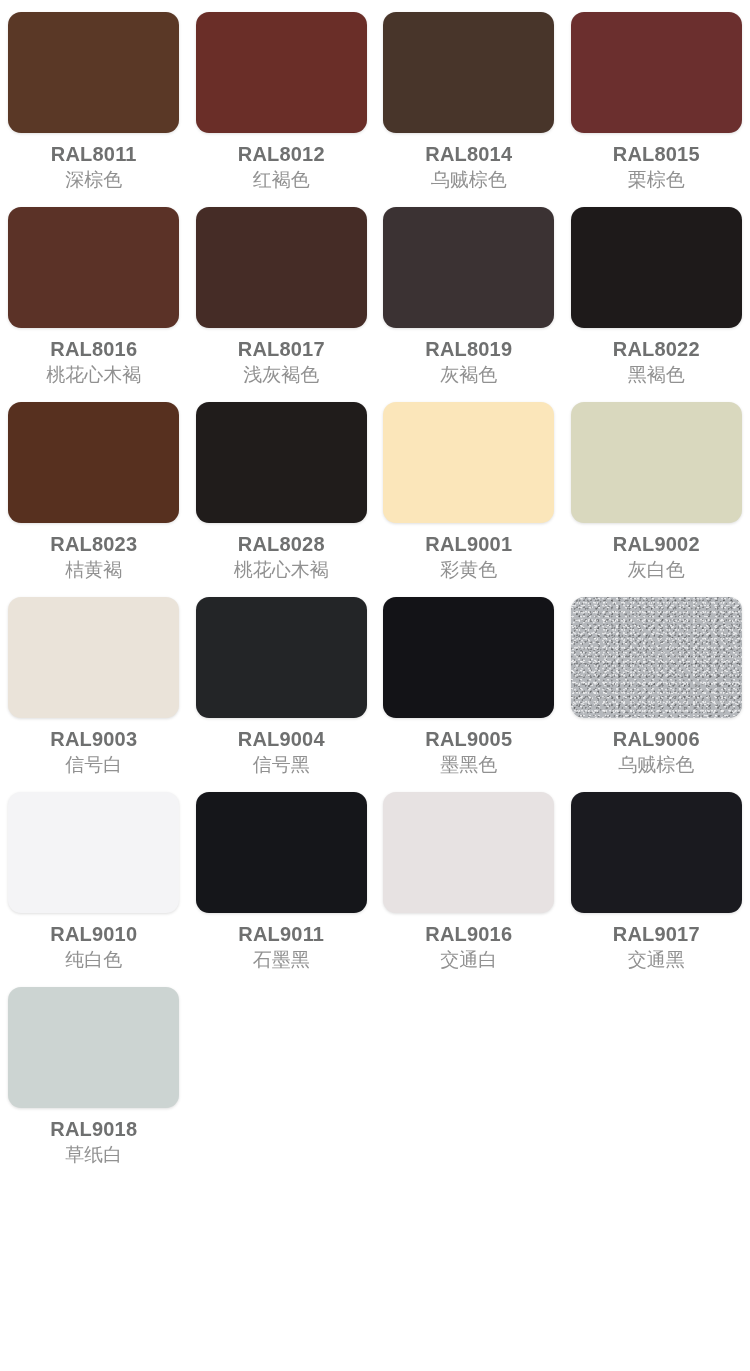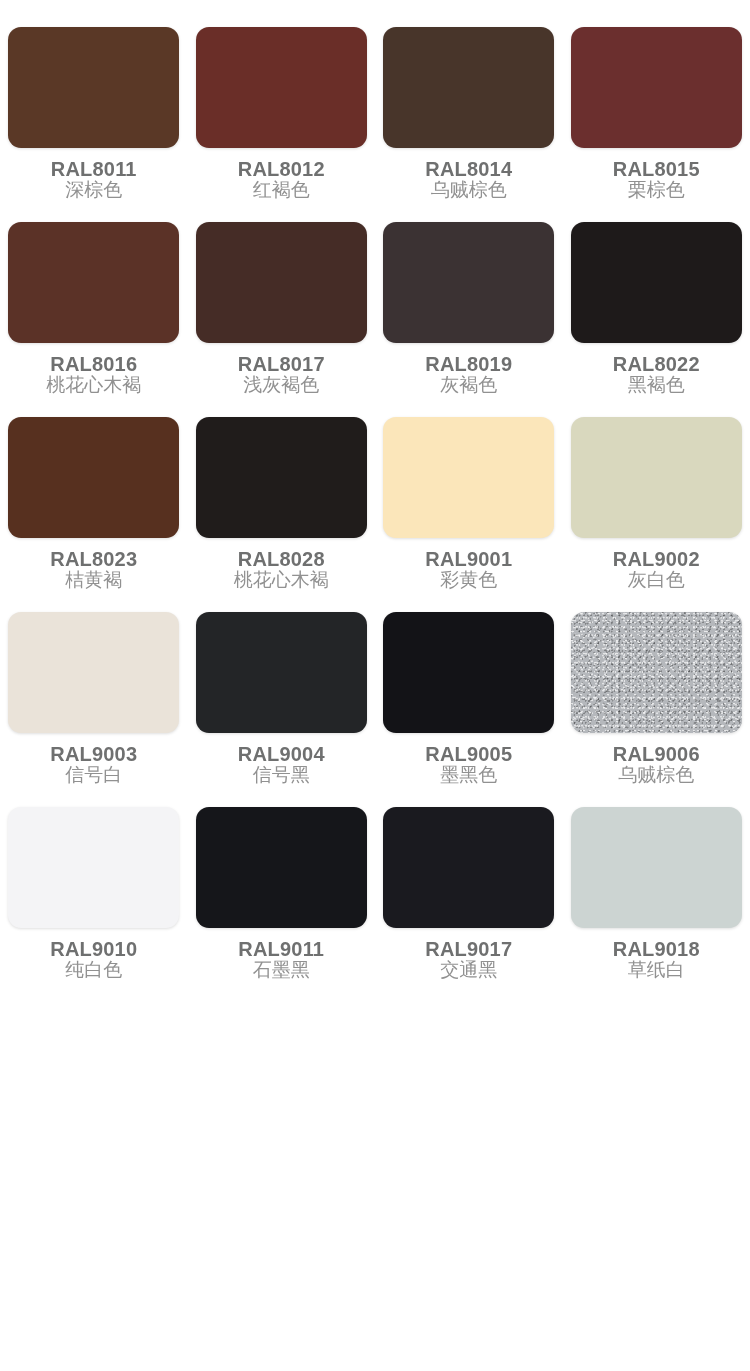--- a/index.html
+++ b/index.html
@@ -10,21 +10,21 @@
   body {
     width: 750px;
     height: 1371px;
     font-family: "Liberation Sans", "DejaVu Sans", sans-serif;
     -webkit-font-smoothing: antialiased;
     overflow: hidden;
   }
 
   #swatch-grid {
     width: 750px;
-    padding-top: 27px;
+    padding-top: 12px;
     box-sizing: border-box;
     display: grid;
     grid-template-columns: repeat(4, 187.5px);
     grid-auto-rows: 195px;
     justify-items: center;
   }
 
   .swatch-cell {
     width: 187.5px;
     display: flex;
@@ -71,20 +71,21 @@
     margin-top: 10px;
     font-size: 20px;
     font-weight: bold;
     color: #6f7070;
     letter-spacing: 0.2px;
     line-height: 1.1;
     text-align: center;
   }
 
   .chip-name {
+    margin-top: 5px;
     font-size: 19px;
     font-weight: normal;
     color: #919191;
     line-height: 1.1;
     text-align: center;
   }
 </style>
 </head>
 <body>
 
@@ -173,20 +174,25 @@
       <div class="chip" style="background-color: rgb(244, 244, 246);"></div>
       <div class="chip-code">RAL9010</div>
       <div class="chip-name">纯白色</div>
     </div>
     <div class="swatch-cell">
       <div class="chip" style="background-color: rgb(21, 22, 26);"></div>
       <div class="chip-code">RAL9011</div>
       <div class="chip-name">石墨黑</div>
     </div>
     <div class="swatch-cell">
+      <div class="chip" style="background-color: rgb(231, 226, 226);"></div>
+      <div class="chip-code">RAL9016</div>
+      <div class="chip-name">交通白</div>
+    </div>
+    <div class="swatch-cell">
       <div class="chip" style="background-color: rgb(26, 26, 31);"></div>
       <div class="chip-code">RAL9017</div>
       <div class="chip-name">交通黑</div>
     </div>
     <div class="swatch-cell">
       <div class="chip" style="background-color: rgb(204, 212, 210);"></div>
       <div class="chip-code">RAL9018</div>
       <div class="chip-name">草纸白</div>
     </div>
   </main>

